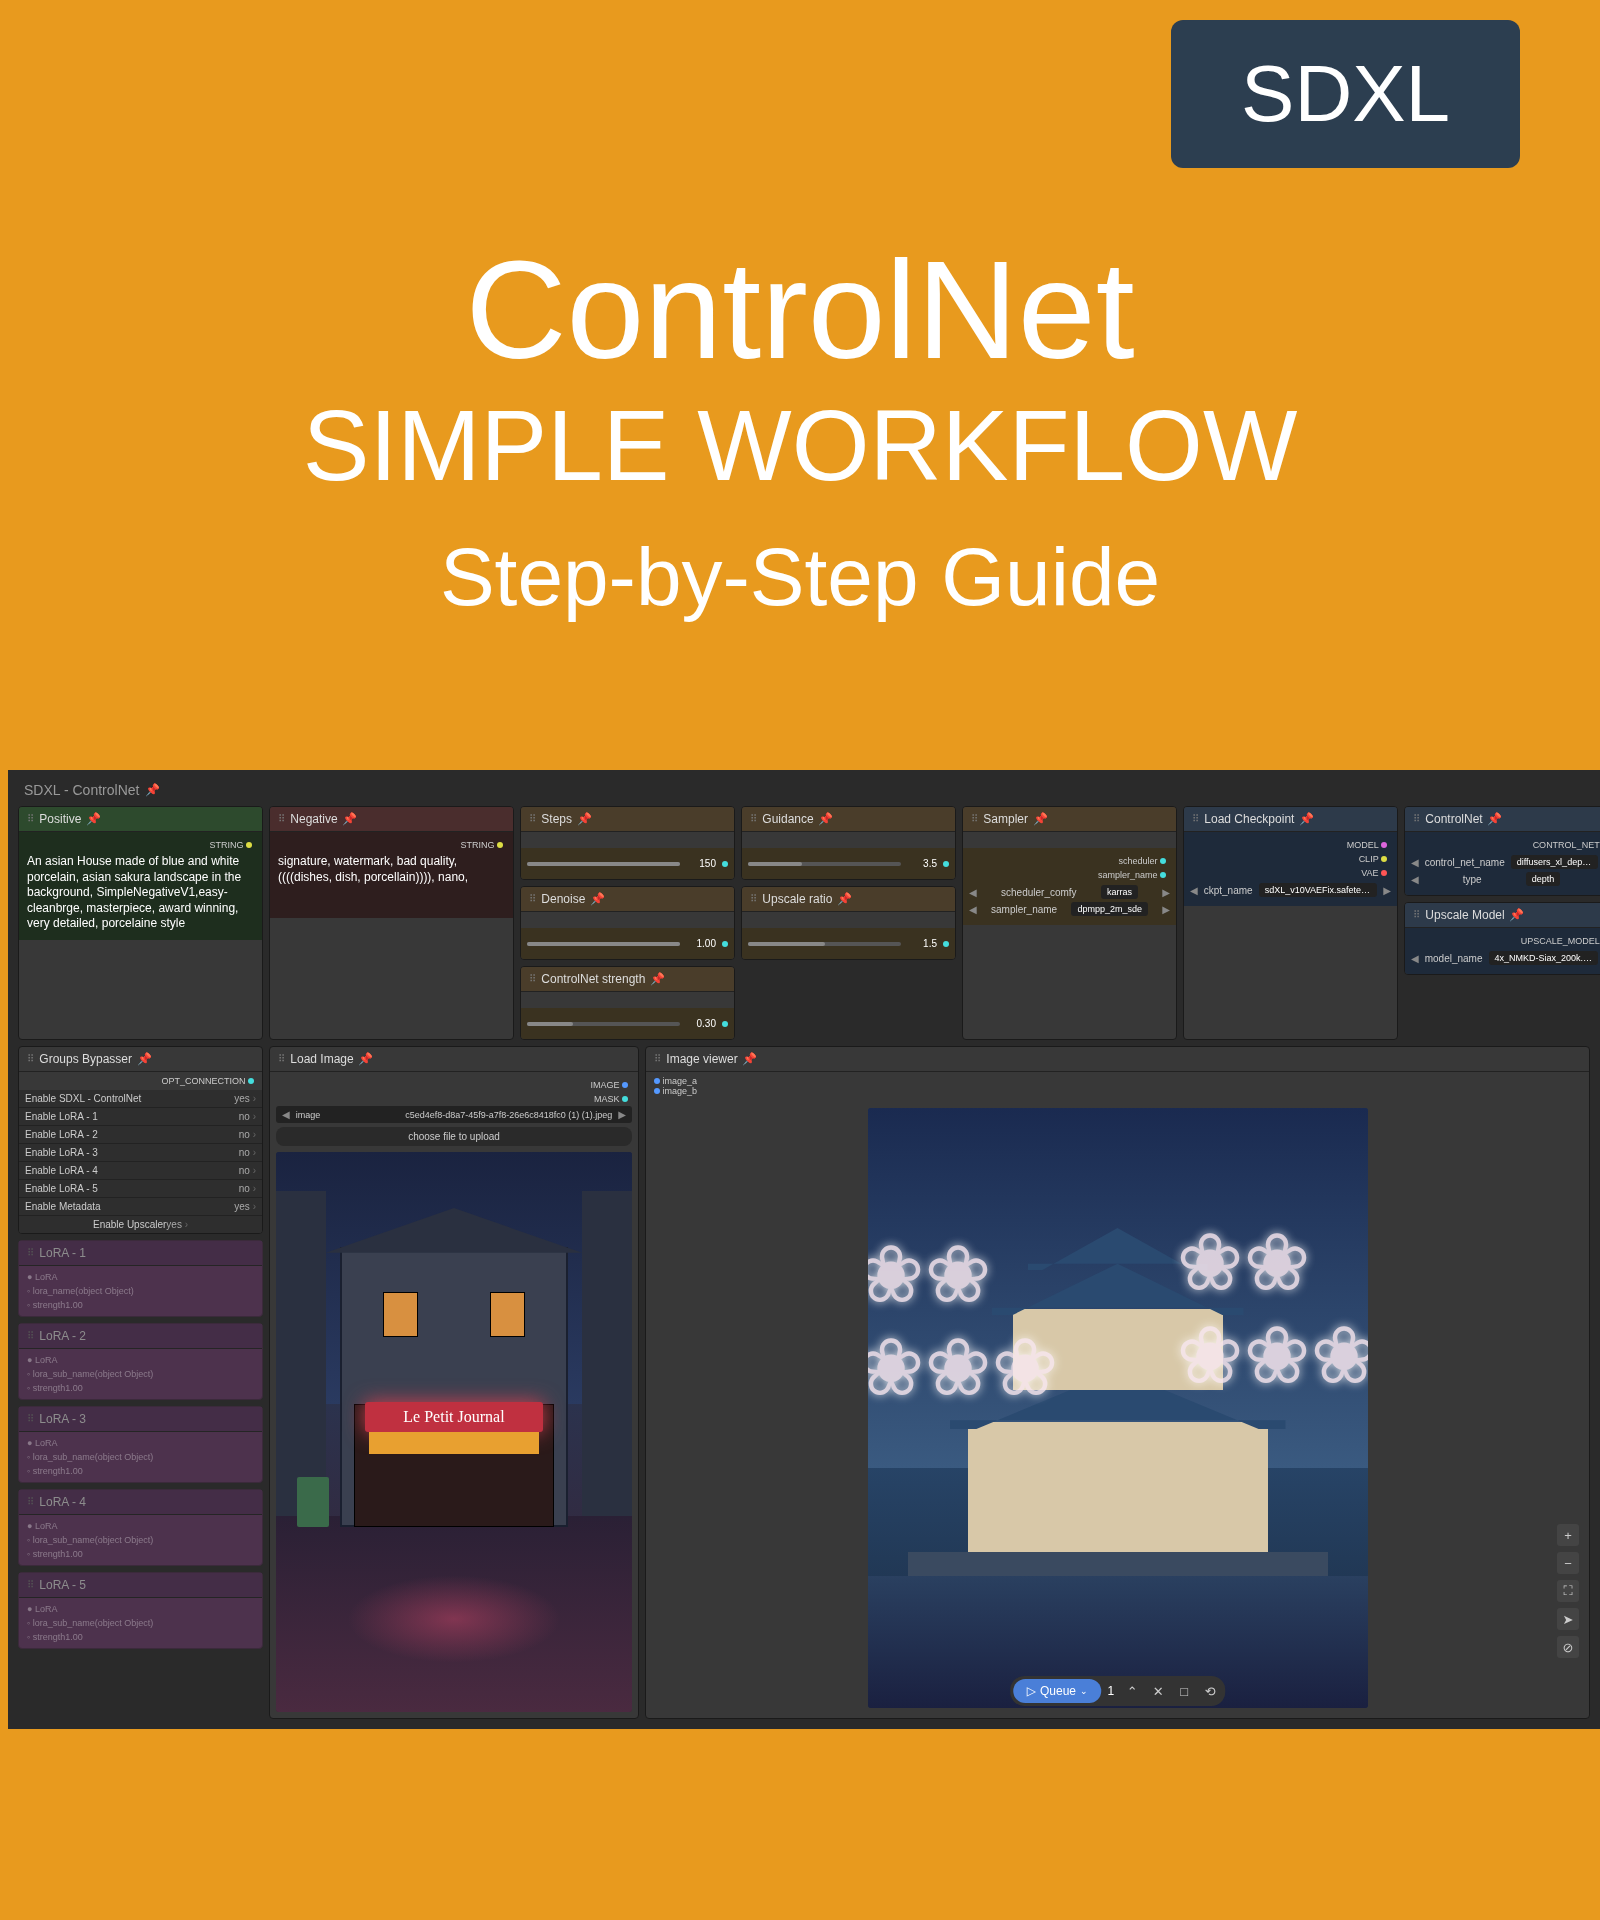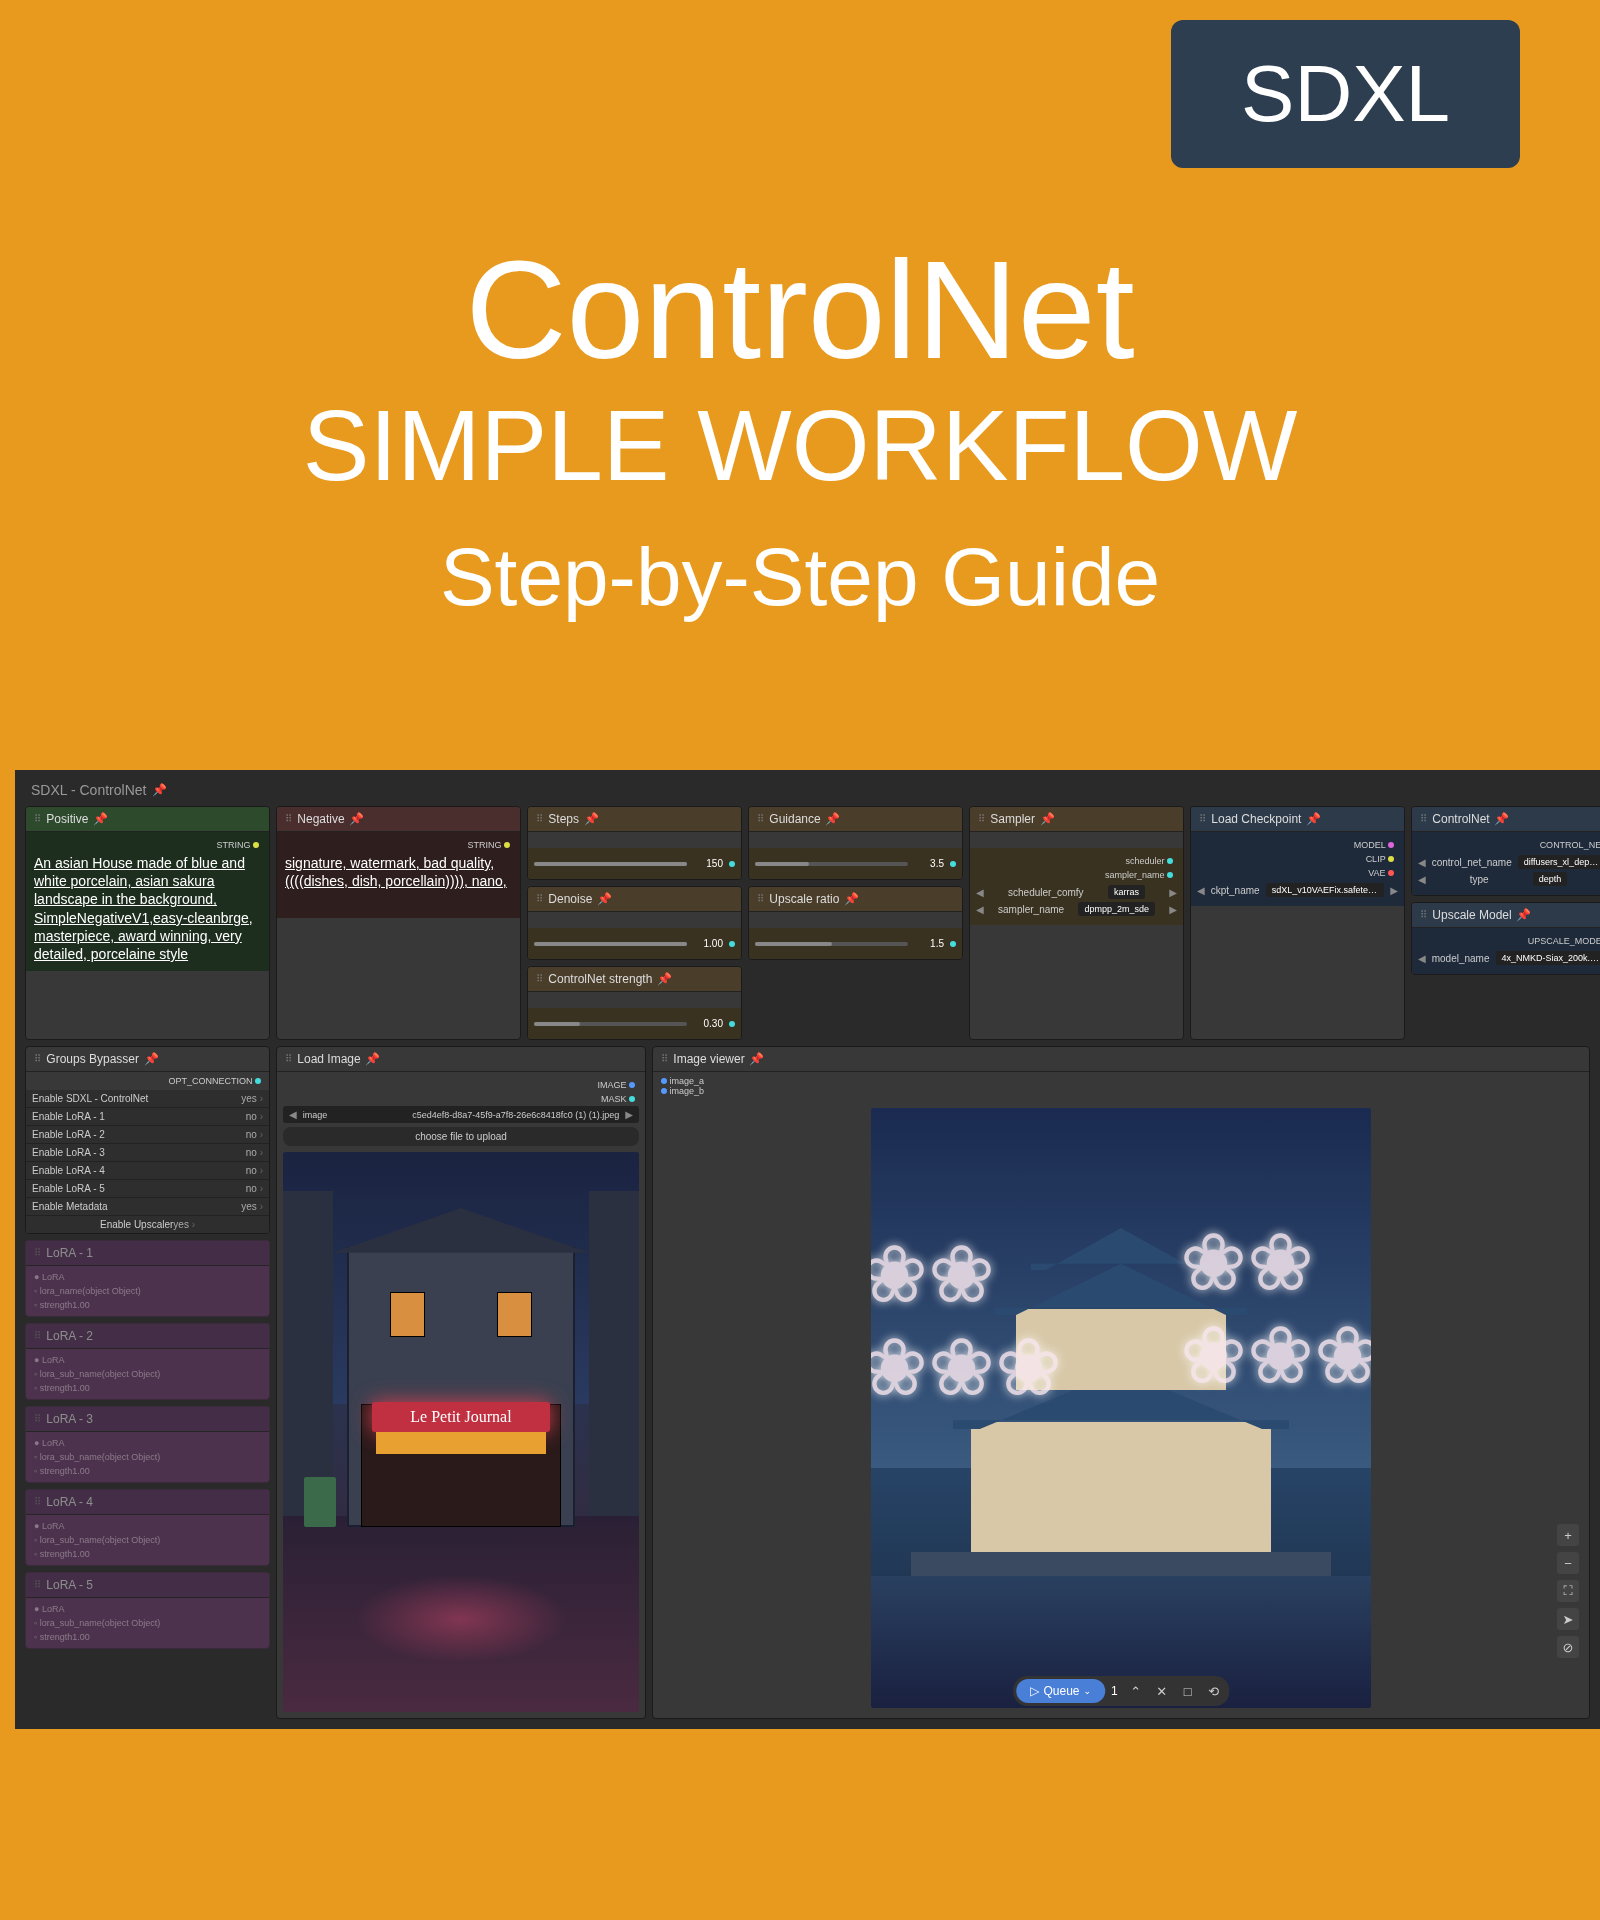--- a/index.html
+++ b/index.html
@@ -5,42 +5,42 @@
 * { margin: 0; padding: 0; box-sizing: border-box; font-family: -apple-system, BlinkMacSystemFont, "Segoe UI", sans-serif; }
 body { background: #e89a1e; width: 1600px; height: 1920px; position: relative; overflow: hidden; }
 
 .badge-box { position: absolute; top: 20px; right: 80px; background: #2c3e50; color: #fff; padding: 28px 70px; border-radius: 12px; font-size: 80px; font-weight: 500; }
 
 .title-block { position: absolute; top: 240px; left: 0; right: 0; text-align: center; color: #fff; }
 .title-block .t1 { font-size: 140px; font-weight: 300; line-height: 1; }
 .title-block .t2 { font-size: 100px; font-weight: 300; line-height: 1.1; margin-top: 10px; }
 .title-block .t3 { font-size: 82px; font-weight: 300; margin-top: 30px; }
 
-.workspace { position: absolute; top: 770px; left: 15px; right: 0; background: #2a2a2a; padding: 8px 10px 10px 10px; font-size: 11px; color: #ccc; }
+.workspace { position: absolute; top: 770px; left: 8px; right: 0; background: #2a2a2a; padding: 8px 10px 10px 10px; font-size: 11px; color: #ccc; }
 .ws-title { font-size: 14px; color: #999; padding: 4px 6px 8px 6px; display: flex; align-items: center; gap: 6px; }
 .pin { color: #e74c3c; font-size: 12px; }
 
 .grid { display: grid; grid-template-columns: 245px 245px 215px 215px 215px 215px 215px; gap: 6px; }
 
 .node { background: #383838; border: 1px solid #1a1a1a; border-radius: 4px; overflow: hidden; }
 .node-head { display: flex; align-items: center; gap: 5px; padding: 5px 8px; font-size: 12px; color: #ddd; border-bottom: 1px solid #222; }
 .drag-icon { color: #777; font-size: 10px; line-height: 1; }
 .node-body { padding: 6px; }
 
 .positive .node-head { background: #2d4a2d; }
 .positive .node-body { background: #1e2e1e; }
 .negative .node-head { background: #4a2d2d; }
 .negative .node-body { background: #2e1e1e; }
 .brown .node-head { background: #4a3d2a; }
 .brown .node-body { background: #3a3220; margin-top: 16px; }
 .blue .node-head { background: #2d3a4a; }
 .blue .node-body { background: #1e2a3a; }
 
 .io-label { display: block; text-align: right; font-size: 9px; color: #ccc; padding: 2px 4px; }
-.prompt-text { font-size: 14px; color: #fff; line-height: 1.3; min-height: 60px; padding: 2px; text-decoration: underline; }
+.prompt-text { font-size: 12px; color: #fff; line-height: 1.3; min-height: 60px; padding: 2px; }
 
 .slider-row { display: flex; align-items: center; gap: 6px; margin: 4px 0; }
 .slider-row .strack { flex: 1; height: 4px; background: #555; border-radius: 2px; position: relative; }
 .slider-row .sfill { position: absolute; height: 100%; background: #888; border-radius: 2px; }
 .slider-row .sval { font-size: 10px; color: #fff; min-width: 30px; text-align: right; }
 
 .sel-row { display: flex; align-items: center; justify-content: space-between; gap: 6px; margin: 3px 0; font-size: 10px; }
 .sel-row .slabel { color: #ccc; }
 .sel-row .sval { background: #222; color: #fff; padding: 2px 6px; border-radius: 3px; font-size: 9px; max-width: 140px; overflow: hidden; white-space: nowrap; text-overflow: ellipsis; }
 .dot { width: 6px; height: 6px; border-radius: 50%; display: inline-block; }

